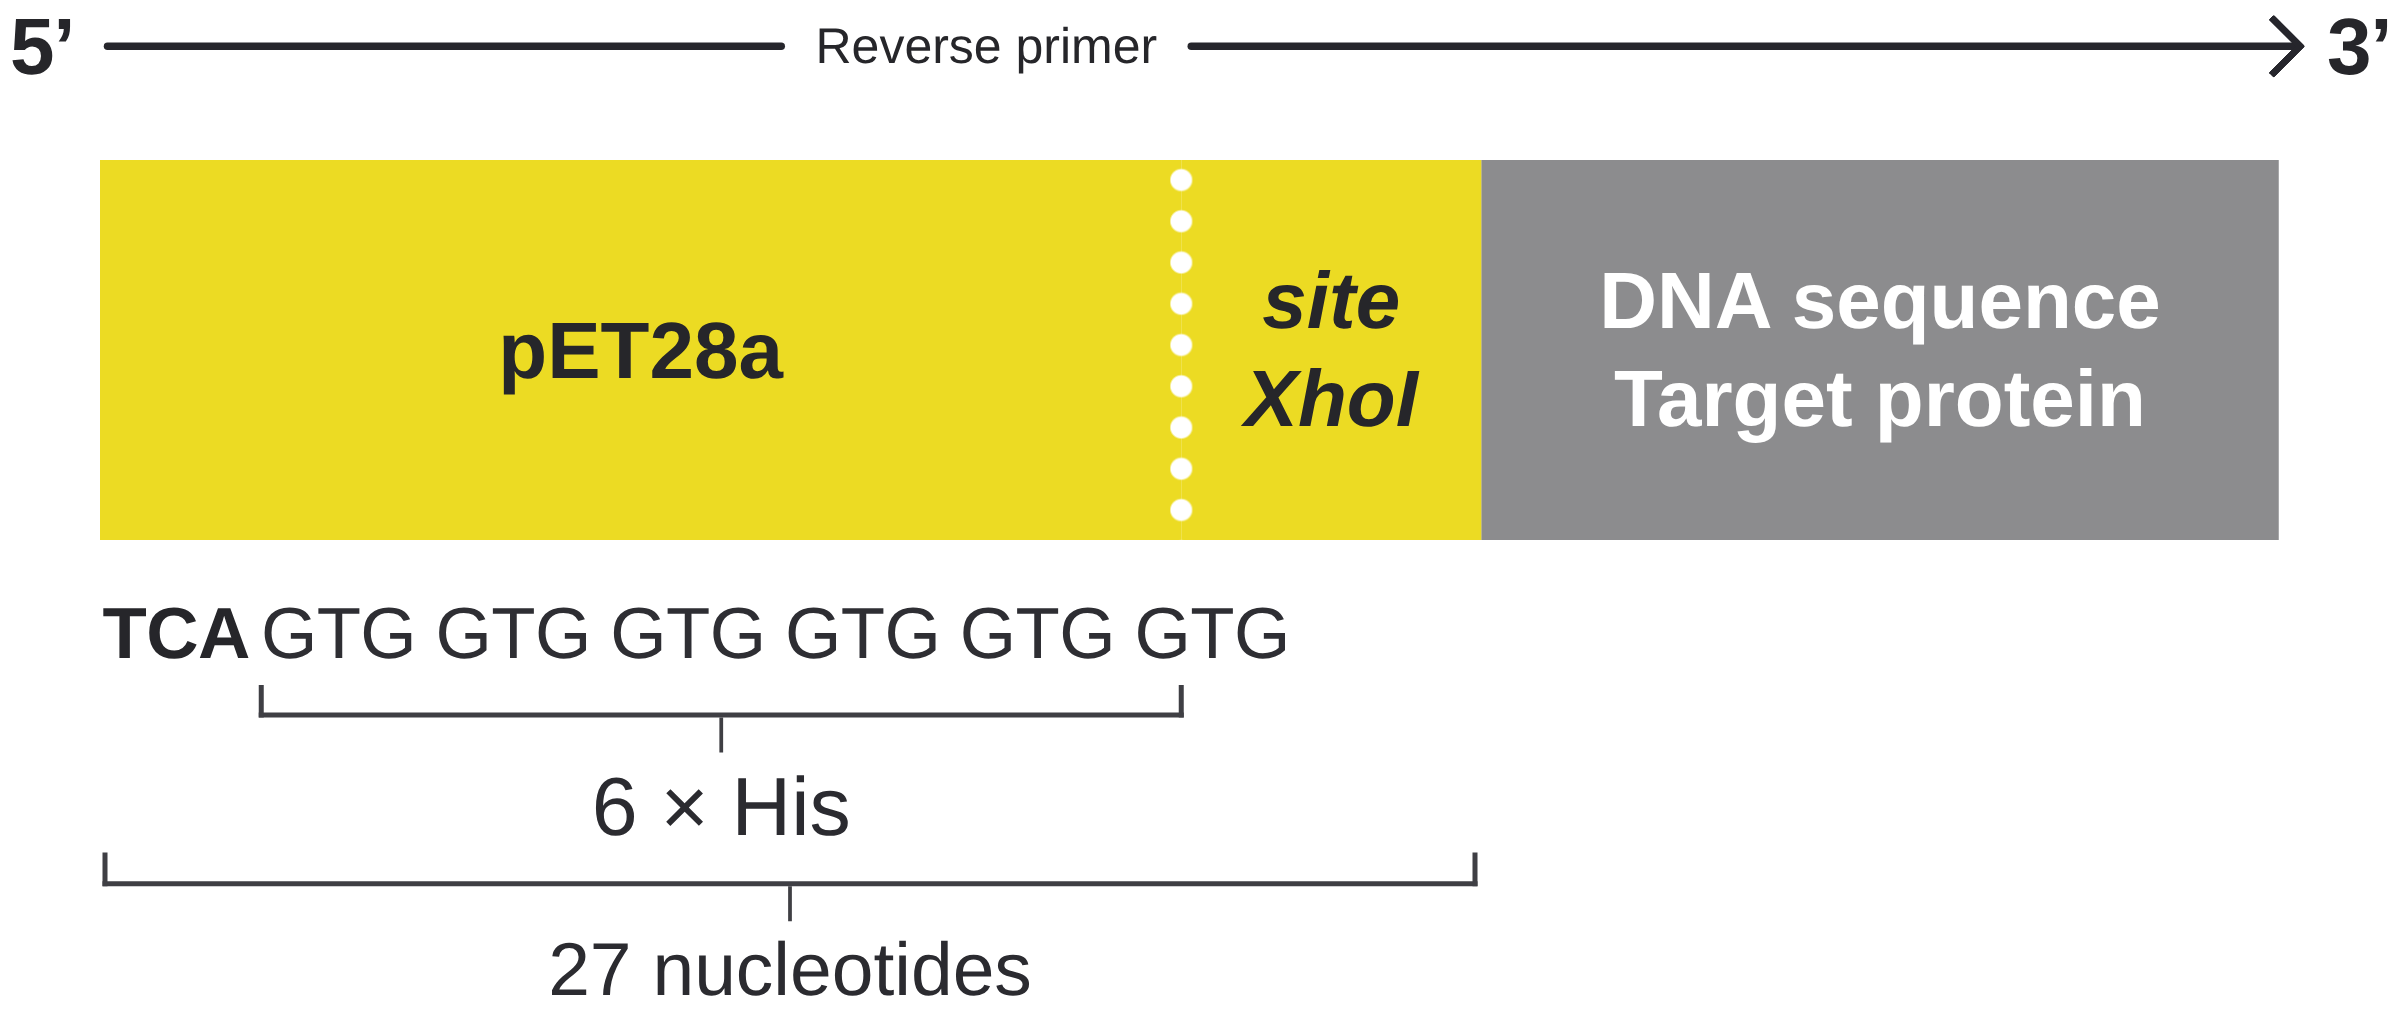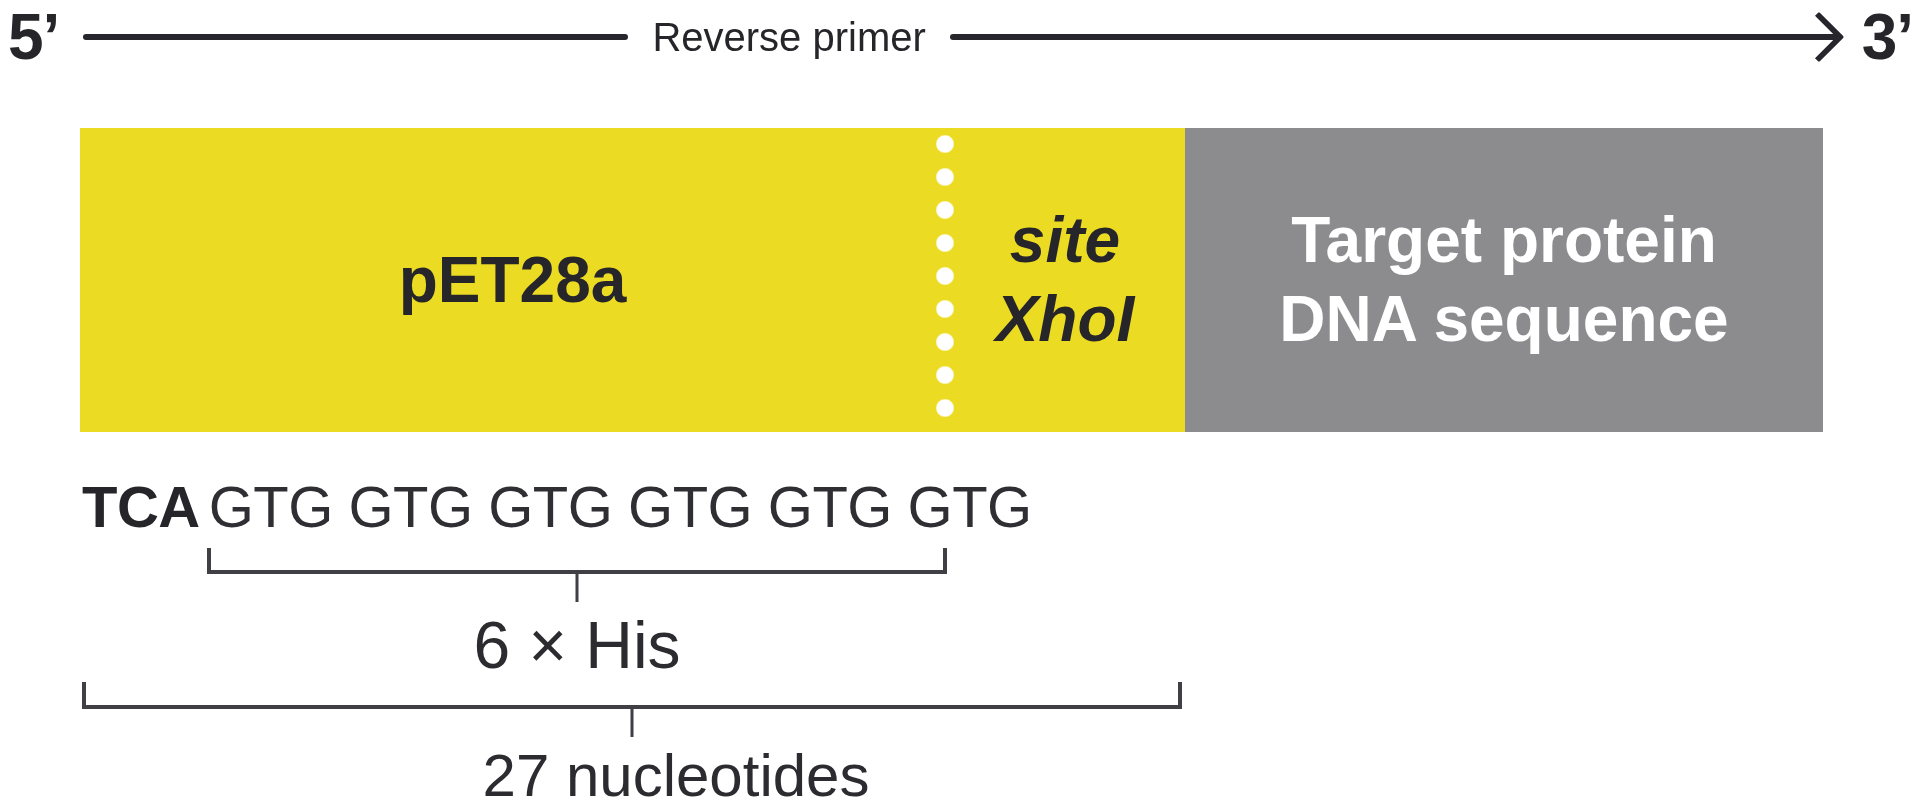--- a/index.html
+++ b/index.html
@@ -63,21 +63,21 @@
     content:"";position:absolute;left:50%;bottom:-32px;width:3px;height:28px;
     background:#3f3f44;transform:translateX(-50%);
   }
   .bracket-his{left:207px;top:548px;width:732px;height:22px;}
   .bracket-total{left:82px;top:682px;width:1092px;height:23px;}
   .bracket-label{
     position:absolute;font-size:66px;line-height:1;color:#2b2b30;
     white-space:nowrap;transform:translateX(-50%);
   }
   .label-his{left:577px;top:612px;}
-  .label-total{left:632px;top:746px;font-size:60px;margin-left:44px;}
+  .label-total{left:632px;top:746px;font-size:60px;}
 </style>
 </head>
 <body>
 
 <div class="top-row">
   <span class="prime">5’</span>
   <div class="hline line-left"></div>
   <span class="top-title">Reverse primer</span>
   <div class="hline line-right">
     <span class="arrowhead"></span>
@@ -88,22 +88,22 @@
 <div class="bar">
   <div class="seg seg-pet">
     <span>pET28a</span>
   </div>
   <div class="seg seg-xho">
     <div class="dots"></div>
     <span>site</span>
     <span>XhoI</span>
   </div>
   <div class="seg seg-target">
+    <span>DNA sequence</span>
     <span>Target protein</span>
-    <span>DNA sequence</span>
   </div>
 </div>
 
 <div class="sequence">
   <span class="seq-bold">TCA</span>
   <span>GTG GTG GTG GTG GTG GTG</span>
 </div>
 
 <div class="bracket bracket-his"></div>
 <div class="bracket-label label-his">6 × His</div>

